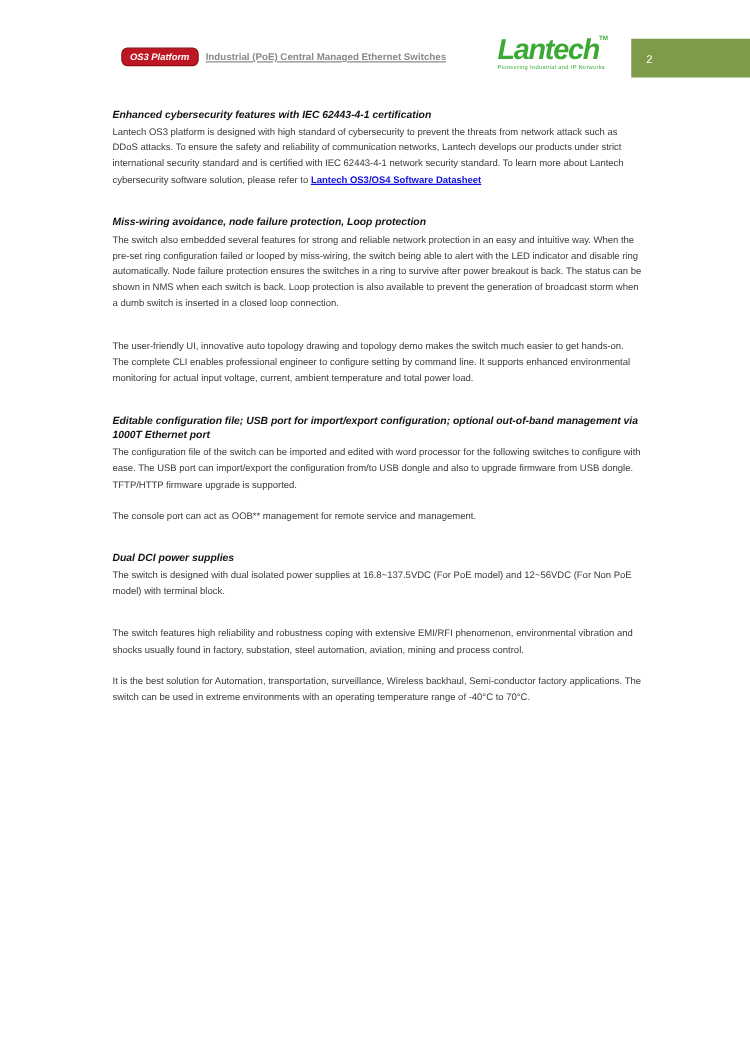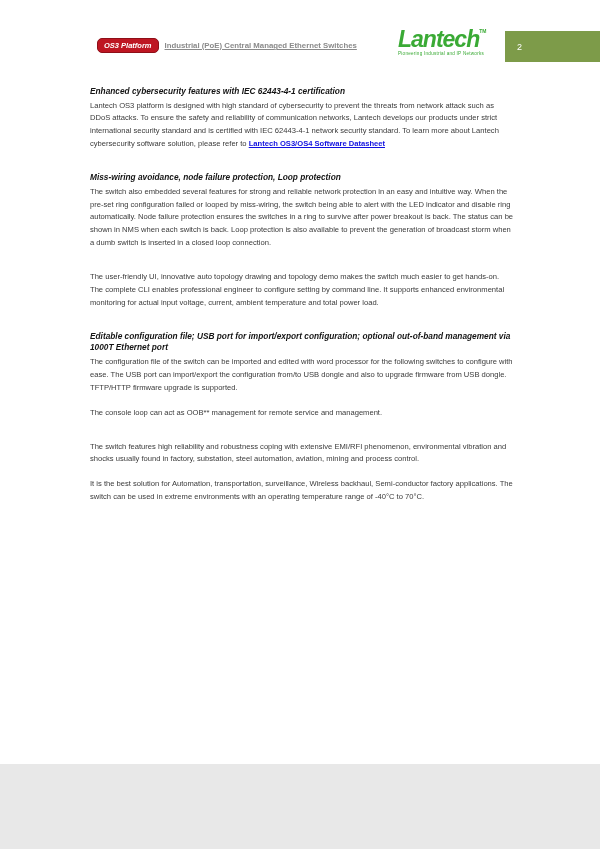--- a/index.html
+++ b/index.html
@@ -1,19 +1,19 @@
 <!DOCTYPE html>
 <html><head>
 <meta charset="utf-8">
 <style>
   * { margin:0; padding:0; box-sizing:border-box; }
   html,body { background:#e8e8e8; }
   .page {
     position:relative;
-    width:600px; height:764px;
+    width:600px; height:849px;
     margin:0 auto;
     background:#ffffff;
     font-family:"Liberation Sans", sans-serif;
     overflow:hidden;
   }
 
   
   .hdr { position:absolute; top:0; left:0; right:0; height:70px; }
   .hdr-left { position:absolute; left:97px; top:38px; display:flex; align-items:center; gap:6px; }
   .badge {
@@ -104,24 +104,30 @@
     <div class="sec">
       <div class="sec-body">
           <p class="sec-para"><span>The user-friendly UI, innovative auto topology drawing and topology demo makes the switch much easier to get hands-on. The complete CLI enables professional engineer to configure setting by command line. It supports enhanced environmental monitoring for actual input voltage, current, ambient temperature and total power load.</span></p>
         </div>
     </div>
 
     <div class="sec">
       <div class="sec-heading">Editable configuration file; USB port for import/export configuration; optional out-of-band management via 1000T Ethernet port</div>
       <div class="sec-body">
           <p class="sec-para"><span>The configuration file of the switch can be imported and edited with word processor for the following switches to configure with ease. The USB port can import/export the configuration from/to USB dongle and also to upgrade firmware from USB dongle. TFTP/HTTP firmware upgrade is supported.</span></p>
-          <p class="sec-para"><span>The console loop can act as OOB** management for remote service and management.</span></p>
+          <p class="sec-para"><span>The console port can act as OOB** management for remote service and management.</span></p>
         </div>
     </div>
 
+    <div class="sec">
+      <div class="sec-heading">Dual DCI power supplies</div>
+      <div class="sec-body">
+          <p class="sec-para"><span>The switch is designed with dual isolated power supplies at 16.8~137.5VDC (For PoE model) and 12~56VDC (For Non PoE model) with terminal block.</span></p>
+        </div>
+    </div>
 
     <div class="sec">
       <div class="sec-body">
           <p class="sec-para"><span>The switch features high reliability and robustness coping with extensive EMI/RFI phenomenon, environmental vibration and shocks usually found in factory, substation, steel automation, aviation, mining and process control.</span></p>
           <p class="sec-para"><span>It is the best solution for Automation, transportation, surveillance, Wireless backhaul, Semi-conductor factory applications. The switch can be used in extreme environments with an operating temperature range of -40°C to 70°C.</span></p>
         </div>
     </div>
   </div>
 
 

